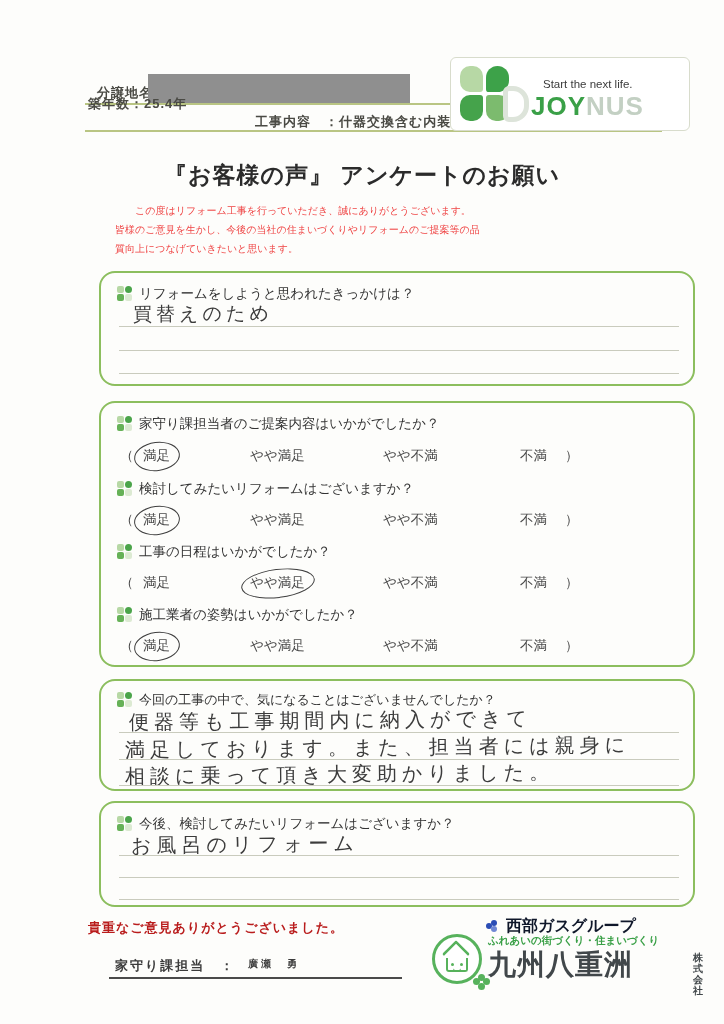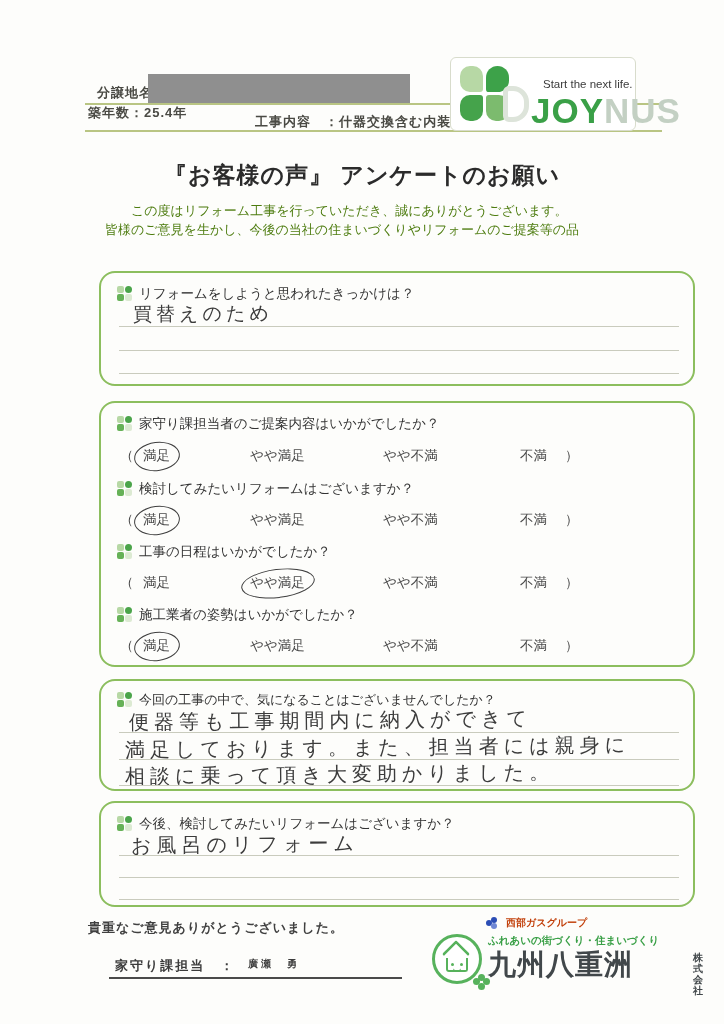--- a/index.html
+++ b/index.html
@@ -7,44 +7,44 @@
   body { font-family:"Liberation Sans", sans-serif; color:#3a3a3a; }
   .page { position:relative; width:724px; height:1024px; background:#fdfdfb; overflow:hidden; }
 
   
   .meta-label { position:absolute; font-size:13px; font-weight:bold; color:#4a4a44; letter-spacing:1px; }
   .lot-label   { left:97px;  top:84px; }
   .redaction   { position:absolute; left:148px; top:74px; width:262px; height:29px; background:#8f8f8f; }
   .rule        { position:absolute; height:2px; background:#b9c583; }
   .rule1       { left:85px; top:103px; width:577px; }
   .rule2       { left:85px; top:130px; width:577px; }
-  .built-years { left:88px;  top:104px; }
+  .built-years { left:88px;  top:95px; }
   .work-line   { left:255px; top:113px; }
 
   
-  .joynus-box { position:absolute; left:450px; top:57px; width:186px; height:74px;
+  .joynus-box { position:absolute; left:450px; top:57px; width:240px; height:74px;
                 background:#fff; border:1px solid #d8dccc; border-radius:6px; }
   .clover { position:absolute; left:9px; top:8px; width:50px; height:56px;
             display:grid; grid-template-columns:23px 23px; grid-template-rows:26px 26px; gap:3px; }
   .clover i { display:block; }
   .clover .c1 { background:#b7d8a5; border-radius:10px 10px 3px 10px; }
   .clover .c2 { background:#3da249; border-radius:12px 12px 12px 3px; }
   .clover .c3 { background:#45a34b; border-radius:10px 3px 10px 10px; }
   .clover .c4 { background:#7cbb6e; border-radius:3px 10px 10px 10px; }
   .ghost-d { position:absolute; left:52px; top:28px; width:26px; height:36px;
              border:5px solid #dde4da; border-radius:6px 16px 16px 6px; background:#fff; }
   .tagline { position:absolute; left:92px; top:20px; width:128px; font-size:11.5px; color:#3c3c3c; letter-spacing:0; }
-  .brand { position:absolute; left:80px; top:33px; font-size:35px; font-weight:bold; letter-spacing:1px; white-space:nowrap; }
+  .brand { position:absolute; left:80px; top:33px; font-size:26px; font-weight:bold; letter-spacing:1px; white-space:nowrap; }
   .brand .joy { color:#3aa047; }
   .brand .nus { color:#c3d0c3; }
 
   
   .title { position:absolute; left:0; top:160px; width:724px; text-align:center;
            font-size:23px; font-weight:bold; color:#2b2b2b; letter-spacing:1px; }
-  .intro { position:absolute; left:105px; top:201px; width:520px; font-size:13px; line-height:19px; color:#4d7c0f; }
+  .intro { position:absolute; left:115px; top:201px; width:520px; font-size:10px; line-height:19px; color:#ef4444; }
   .intro .ln { display:block; }
   .intro .indent { text-indent:2em; }
 
   
   .qbox { position:absolute; left:99px; width:596px; border:2px solid #8cbe5e; border-radius:16px; background:transparent; }
   .box1 { top:271px; height:115px; }
   .box2 { top:401px; height:266px; }
   .box3 { top:679px; height:112px; }
   .box4 { top:801px; height:106px; }
 
@@ -71,34 +71,34 @@
   .opts .o0 { left:42px; }
   .opts .o1 { left:149px; }
   .opts .o2 { left:282px; }
   .opts .o3 { left:419px; }
   .opts .pc { left:464px; }
   .option { position:relative; }
   .circled::after { content:''; position:absolute; left:-9px; right:-10px; top:-5px; bottom:-6px;
                     border:1.7px solid #3f3f3f; border-radius:50%; transform:rotate(-7deg); }
 
   
-  .thanks { position:absolute; left:88px; top:919px; font-size:13px; font-weight:bold; color:#404040; letter-spacing:1px; }
+  .thanks { position:absolute; left:88px; top:919px; font-size:13px; font-weight:bold; color:#b91c1c; letter-spacing:1px; }
   .staff-label { position:absolute; left:115px; top:957px; font-size:13px; font-weight:bold; color:#3c3c3c; letter-spacing:2px; }
   .staff-name  { position:absolute; left:248px; top:957px; font-size:10px; font-weight:bold; color:#3c3c3c; letter-spacing:3px; }
   .staff-rule  { position:absolute; left:109px; top:977px; width:293px; height:2px; background:#4a4a4a; }
 
   
   .company { position:absolute; left:430px; top:912px; width:260px; height:100px; }
   .gas-row { position:absolute; left:56px; top:4px; display:flex; align-items:center; gap:5px; }
   .gas-dots { position:relative; width:15px; height:13px; }
   .gas-dots i { position:absolute; width:6px; height:6px; border-radius:50%; background:#2b4db5; }
   .gas-dots .g1 { left:0; top:3px; }
   .gas-dots .g2 { left:5px; top:0; }
   .gas-dots .g3 { left:5px; top:6px; background:#6f87d4; }
-  .gas-name { font-size:10px; font-weight:bold; color:#c2410c; letter-spacing:0;font-family:Liberation Mono, monospace; }
+  .gas-name { font-size:16px; font-weight:bold; color:#0f172a; letter-spacing:0;font-family:Liberation Mono, monospace; }
   .ct-tagline { position:absolute; left:58px; top:22px; font-size:10.5px; font-weight:bold; color:#3aa047; }
   .co-name { position:absolute; left:58px; top:34px; font-size:28px; font-weight:bold; color:#41474a; letter-spacing:1px; }
   .co-suffix { position:absolute; left:228px; top:40px; font-size:10px; font-weight:bold; color:#41474a; line-height:11px;margin-left:35px; }
 
   .house { position:absolute; left:2px; top:22px; width:50px; height:50px; border:3px solid #57b25c; border-radius:50%; background:#fff; }
   .roof  { position:absolute; left:11px; top:7px; width:20px; height:20px; border-top:3px solid #57b25c; border-left:3px solid #57b25c; transform:rotate(45deg); border-radius:2px; }
   .hbody { position:absolute; left:11px; top:21px; width:22px; height:14px; border:2px solid #57b25c; border-top:none; border-radius:0 0 3px 3px; }
   .eye   { position:absolute; top:26px; width:3px; height:3px; border-radius:50%; background:#57b25c; }
   .eye.l { left:16px; } .eye.r { left:25px; }
   .smile { position:absolute; left:18px; top:31px; width:8px; height:4px; border-bottom:2px solid #57b25c; border-radius:0 0 6px 6px; }
@@ -126,20 +126,21 @@
       </span>
     <span class="ghost-d"></span>
     <span class="tagline">Start the next life.</span>
     <span class="brand"><span class="joy">JOY</span><span class="nus">NUS</span></span>
   </div>
 
   <div class="title">『お客様の声』 アンケートのお願い</div>
   <div class="intro">
     <span class="ln indent">この度はリフォーム工事を行っていただき、誠にありがとうございます。</span>
     <span class="ln">皆様のご意見を生かし、今後の当社の住まいづくりやリフォームのご提案等の品</span>
+    <span class="ln">質向上につなげていきたいと思います。</span>
   </div>
 
   <div class="qbox box1">
     <div class="q-line" style="top:12px;">
       <span class="bullet">
           <i class="b1"></i>
           <i class="b2"></i>
           <i class="b3"></i>
           <i class="b4"></i>
         </span>

